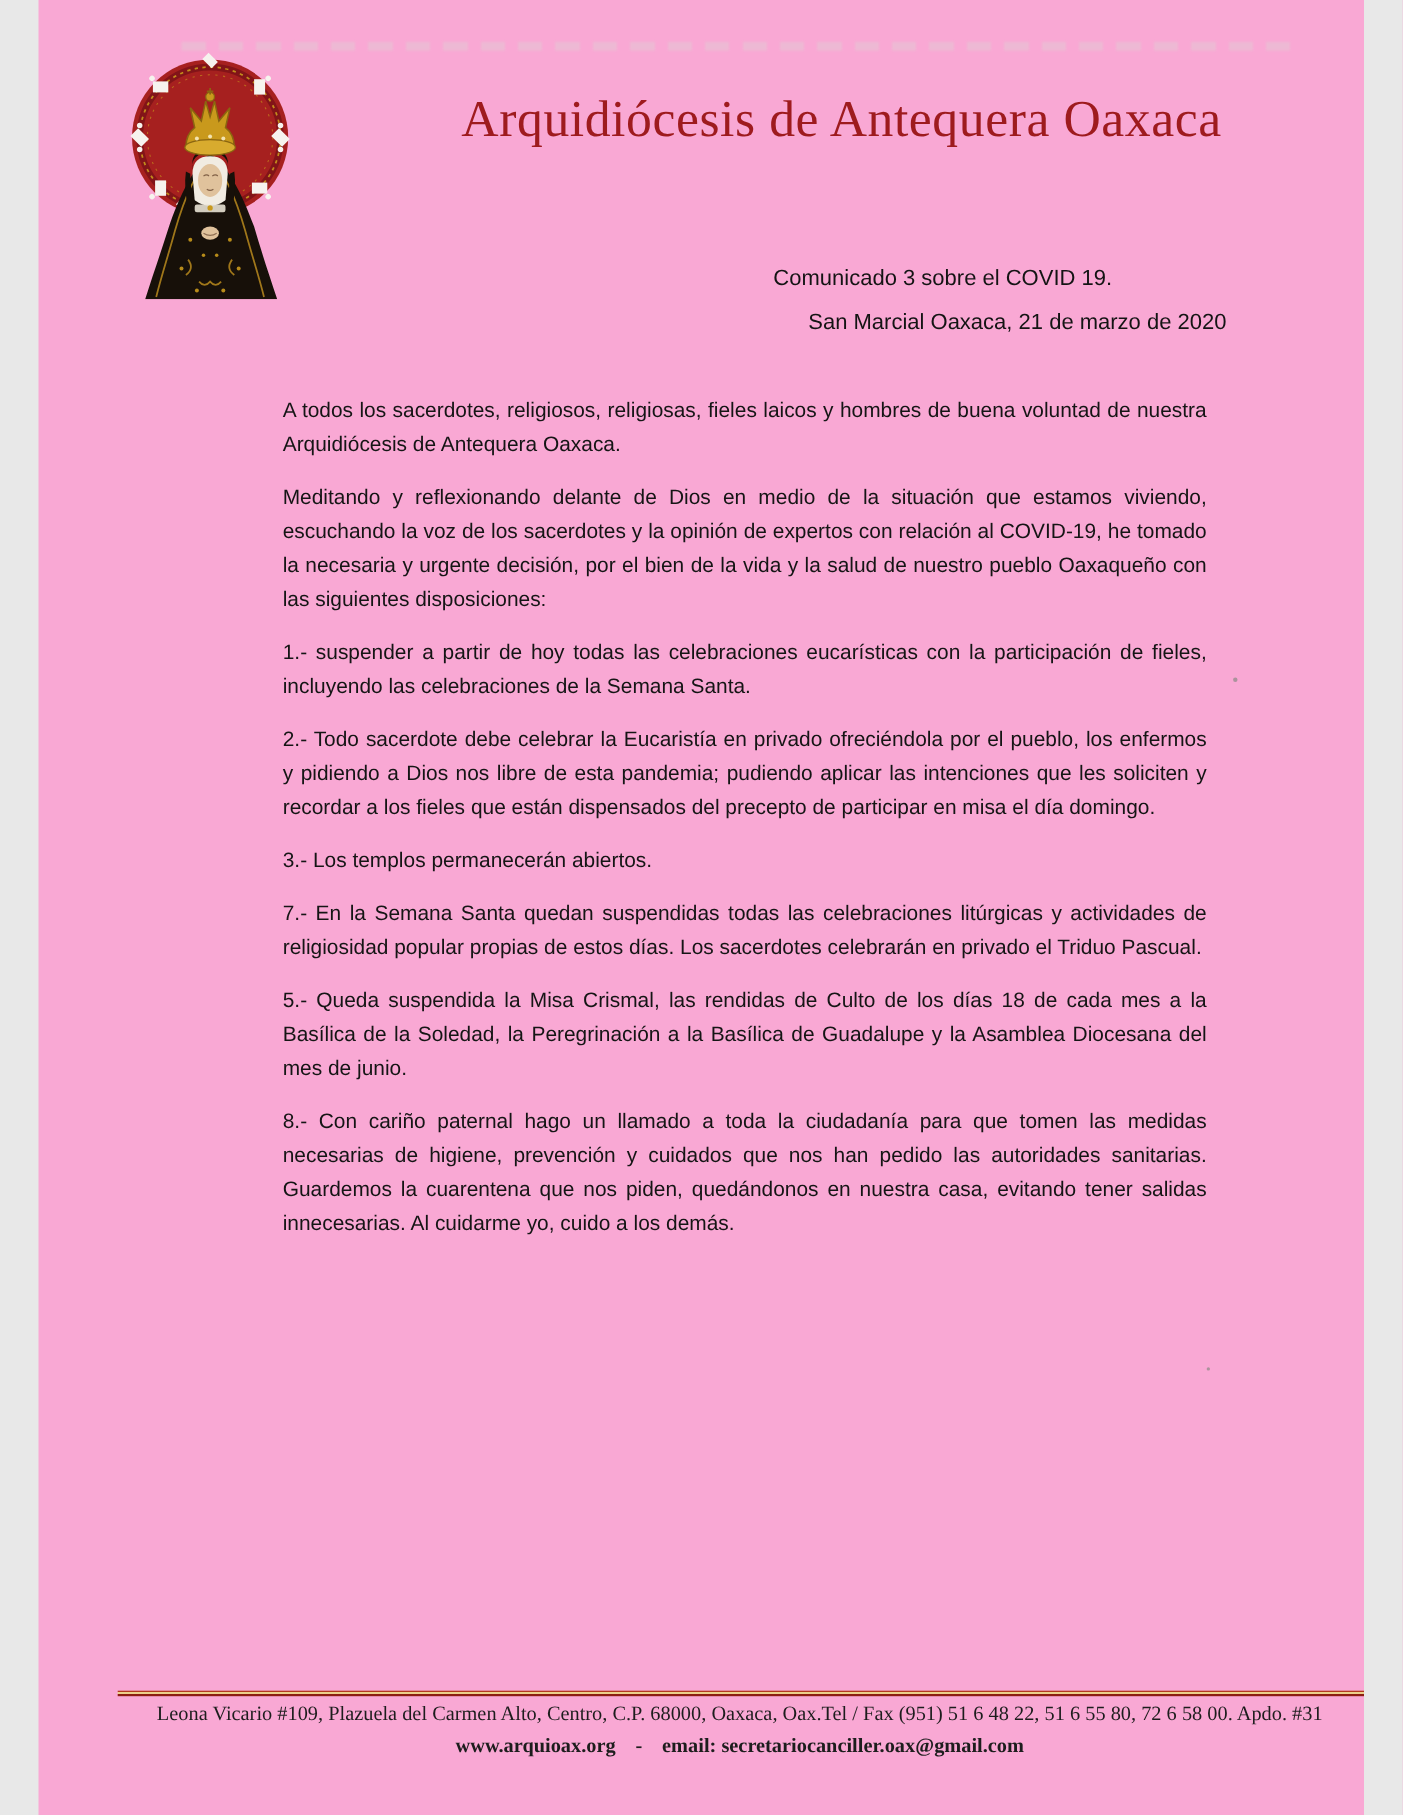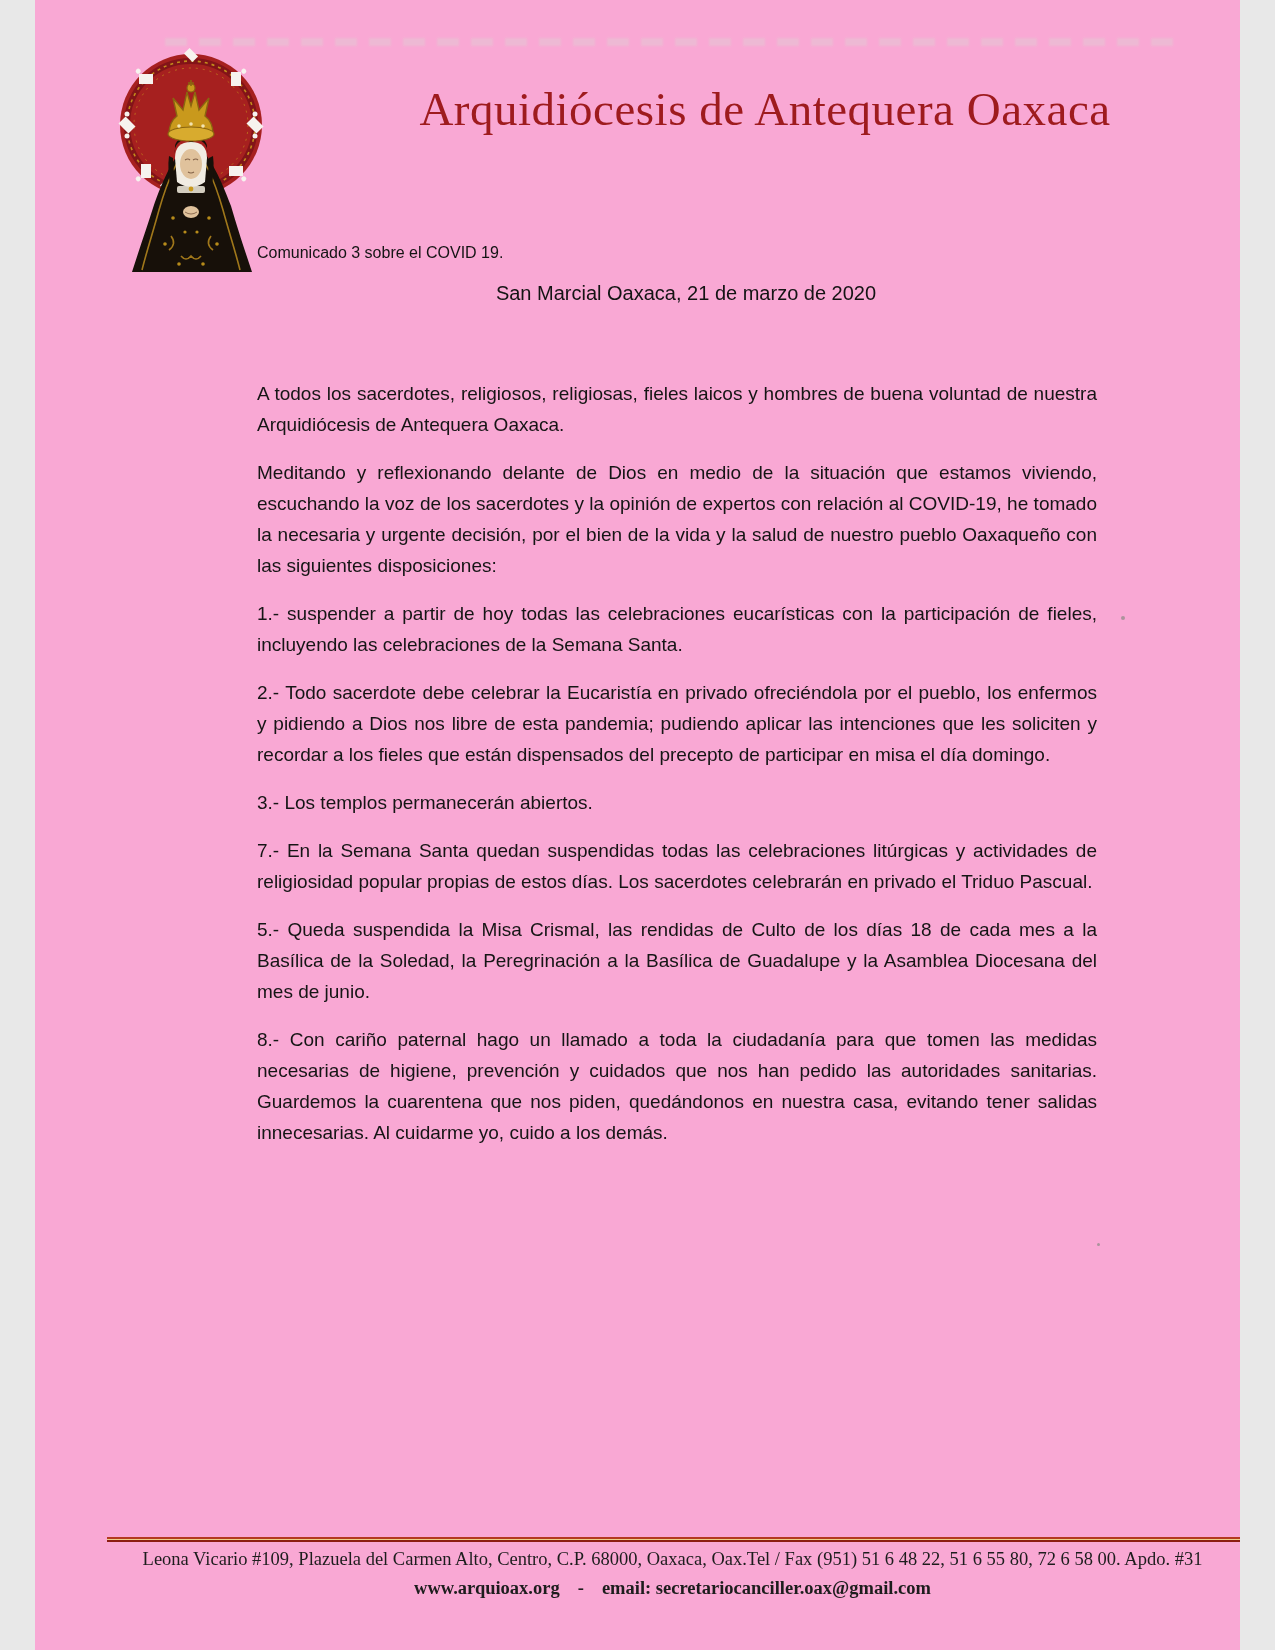--- a/index.html
+++ b/index.html
@@ -28,33 +28,33 @@
     position:absolute;left:230px;top:80px;width:1000px;
     text-align:center;
     font-family:"Liberation Serif", serif;
     font-size:47px;line-height:58px;
     color:#9e1b1e;
     letter-spacing:.5px;
     white-space:nowrap;
   }
   .subject-line{
     position:absolute;left:222px;top:238px;width:840px;
-    text-align:left;
+    text-align:right;
     padding-right:86px;box-sizing:border-box;
-    font-size:16px;line-height:30px;color:#141414;
+    font-size:20px;line-height:30px;color:#141414;
   }
   .dateline{
     position:absolute;left:222px;top:278px;width:858px;
-    text-align:center;
+    text-align:right;
     font-size:20px;line-height:30px;color:#141414;
   }
 
   
   .body-text{
-    position:absolute;left:222px;top:378px;width:840px;
+    position:absolute;left:222px;top:358px;width:840px;
   }
   .para{
     font-size:19px;line-height:31px;
     text-align:justify;
     margin:0 0 17px 0;
     color:#151515;
   }
 
   
   .footer-rule{

